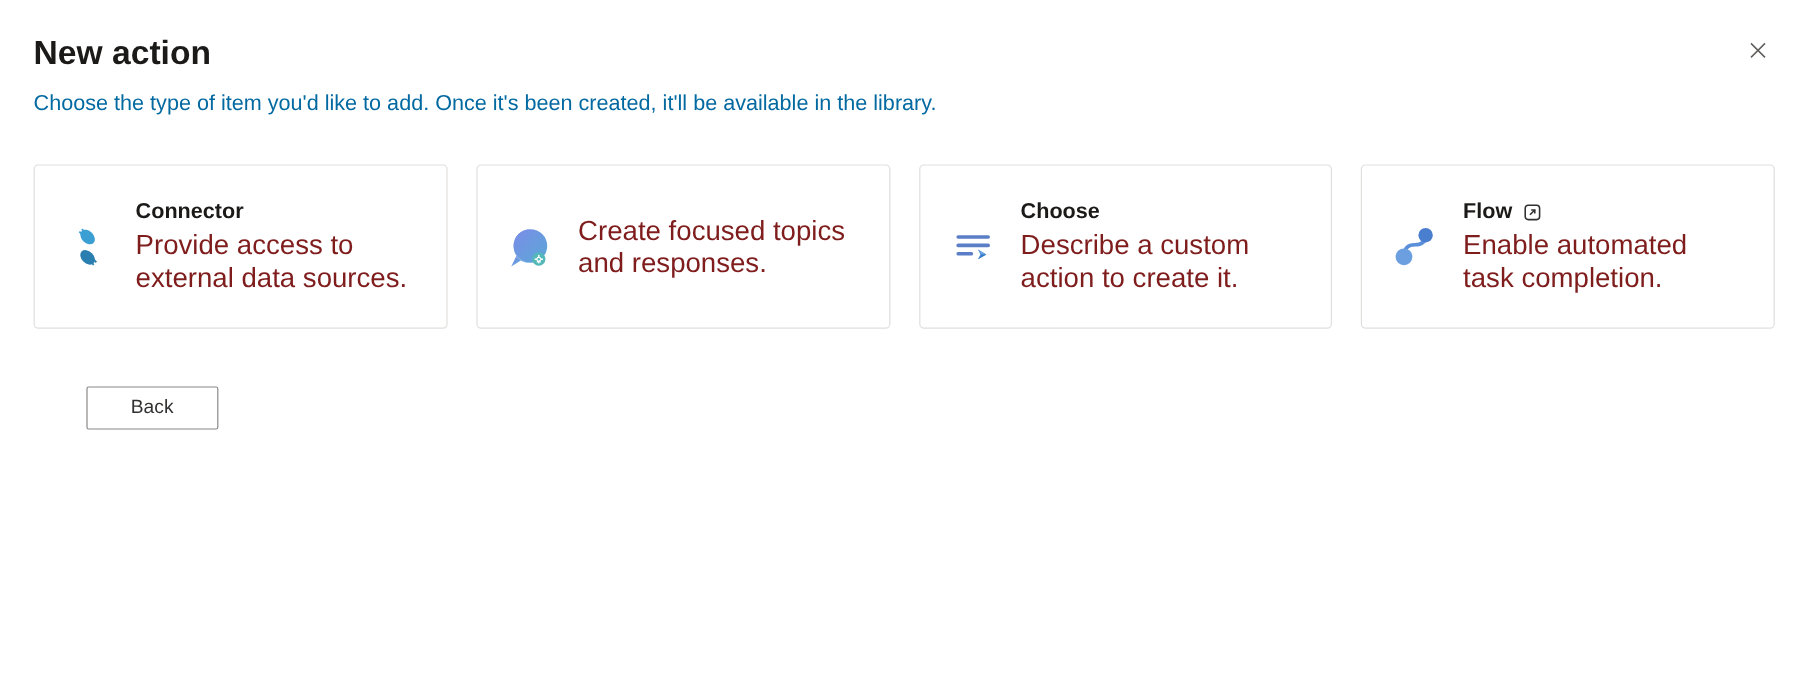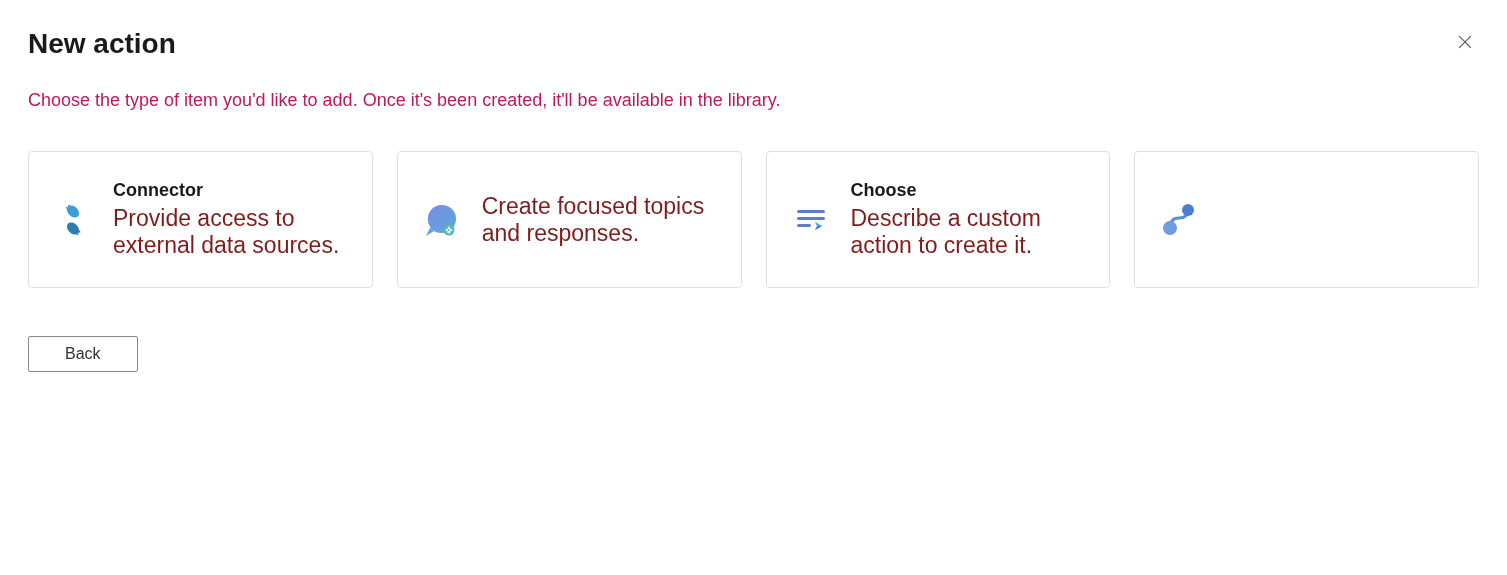--- a/index.html
+++ b/index.html
@@ -16,39 +16,39 @@
     }
     .header-row {
       display: flex;
       justify-content: space-between;
       align-items: flex-start;
     }
     .page-title {
       font-size: 28px;
       font-weight: 600;
       color: #1b1a19;
-      margin-bottom: 30px;
+      margin-bottom: 16px;
     }
     .close-btn {
       background: none;
       border: none;
       cursor: pointer;
       padding: 4px;
       color: #605e5c;
       display: flex;
       align-items: center;
       justify-content: center;
     }
     .close-btn svg {
       width: 20px;
       height: 20px;
     }
     .subtitle {
       font-size: 18px;
-      color: #be185d;
+      color: #0369a1;
       margin-bottom: 40px;
     }
     .card-grid {
       display: grid;
       grid-template-columns: 1fr 1fr 1fr 1fr;
       gap: 24px;
       margin-bottom: 48px;
     }
     .card {
       border: 1px solid #e1dfdd;
@@ -96,20 +96,21 @@
     }
     .back-btn {
       border: 1px solid #8a8886;
       background: #ffffff;
       border-radius: 2px;
       padding: 8px 36px;
       font-size: 16px;
       cursor: pointer;
       color: #323130;
       font-family: inherit;
+      margin-left: 44px;
     }
   </style>
 </head>
 <body>
 
 <div class="header-row">
   <h1 class="page-title">New action</h1>
   <button class="close-btn">
     <span>
       <svg viewBox="0 0 24 24" fill="none" stroke="currentColor" stroke-width="1.5">
@@ -190,19 +191,32 @@
   </div>
 
   <div class="card">
     <div class="card-icon">
       <svg viewBox="0 0 40 40" width="40" height="40">
         <path d="M 11 28 Q 11 18 20 18 Q 29 18 29 10" stroke="#5b8fd9" stroke-width="3" fill="none"></path>
         <circle cx="29" cy="10" r="6" fill="#4a7fd0"></circle>
         <circle cx="11" cy="28" r="7" fill="#6b9fe0"></circle>
       </svg>
     </div>
+    <div class="card-text">
+      <div class="card-title">
+        <span>Flow</span>
+        <span class="external-icon">
+          <svg viewBox="0 0 16 16" width="16" height="16" fill="none" stroke="#323130" stroke-width="1.3">
+            <rect x="2" y="2" width="12" height="12" rx="2.5"></rect>
+            <path d="M 6 10 L 10 6"></path>
+            <path d="M 7 6 L 10 6 L 10 9"></path>
+          </svg>
+        </span>
+      </div>
+      <div class="card-desc">Enable automated task completion.</div>
+    </div>
   </div>
 
 </div>
 
 <div class="footer">
   <button class="back-btn">Back</button>
 </div>
 
 </body></html>

